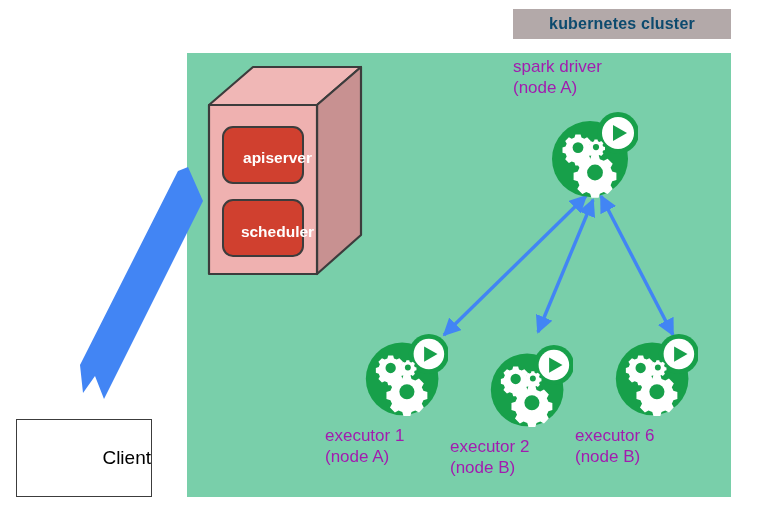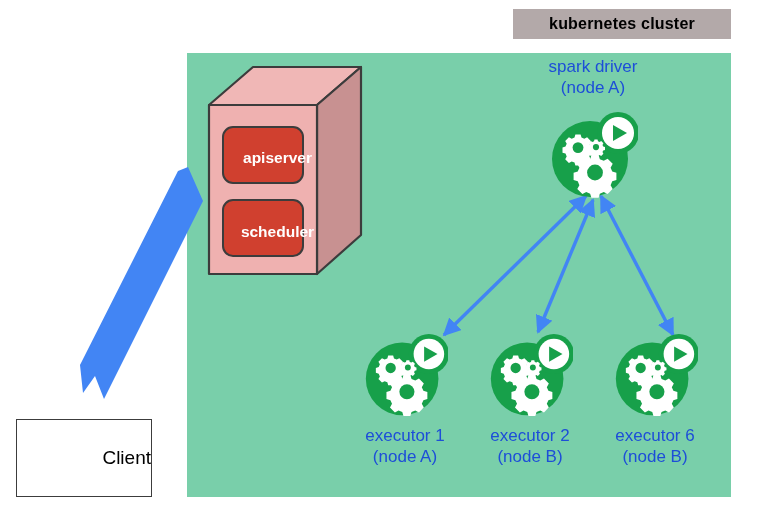--- a/index.html
+++ b/index.html
@@ -25,21 +25,21 @@
   
   #cluster-title {
     left: 513px;
     top: 9px;
     width: 218px;
     height: 30px;
     background: #b3a9a9;
     display: flex;
     align-items: center;
     justify-content: center;
-    color: #000000;
+    color: #0c4a6e;
     font-size: 16px;
     font-weight: bold;
     letter-spacing: 0.2px;
   }
 
   
   #cluster-panel {
     left: 187px;
     top: 53px;
     width: 544px;
@@ -82,34 +82,33 @@
   }
   #label-apiserver { top: 86px; }
   #label-scheduler { top: 160px; }
 
   
   .node { position: absolute; }
   .node-icon { position: absolute; left: 0; top: 0; }
   .node-label {
     position: absolute;
     width: 160px;
-    text-align: center;
     font-size: 17px;
-    color: #1d4ed8;
+    color: #a21caf;
     line-height: 1.25;
     white-space: pre-line;
   }
 
   #node-driver { left: 548px; top: 111px; width: 90px; height: 90px; }
   #label-driver { left: -35px; top: -55px; }
 
   #node-exec1 { left: 362px; top: 333px; width: 86px; height: 86px; text-decoration: underline; }
   #label-exec1 { left: -37px; top: 92px; }
 
-  #node-exec2 { left: 487px; top: 333px; width: 86px; height: 86px; }
+  #node-exec2 { left: 487px; top: 344px; width: 86px; height: 86px; }
   #label-exec2 { left: -37px; top: 92px; }
 
   #node-exec3 { left: 612px; top: 333px; width: 86px; height: 86px; }
   #label-exec3 { left: -37px; top: 92px; }
 
   
   #arrows {
     left: 0; top: 0;
     width: 761px; height: 516px;
     pointer-events: none;

